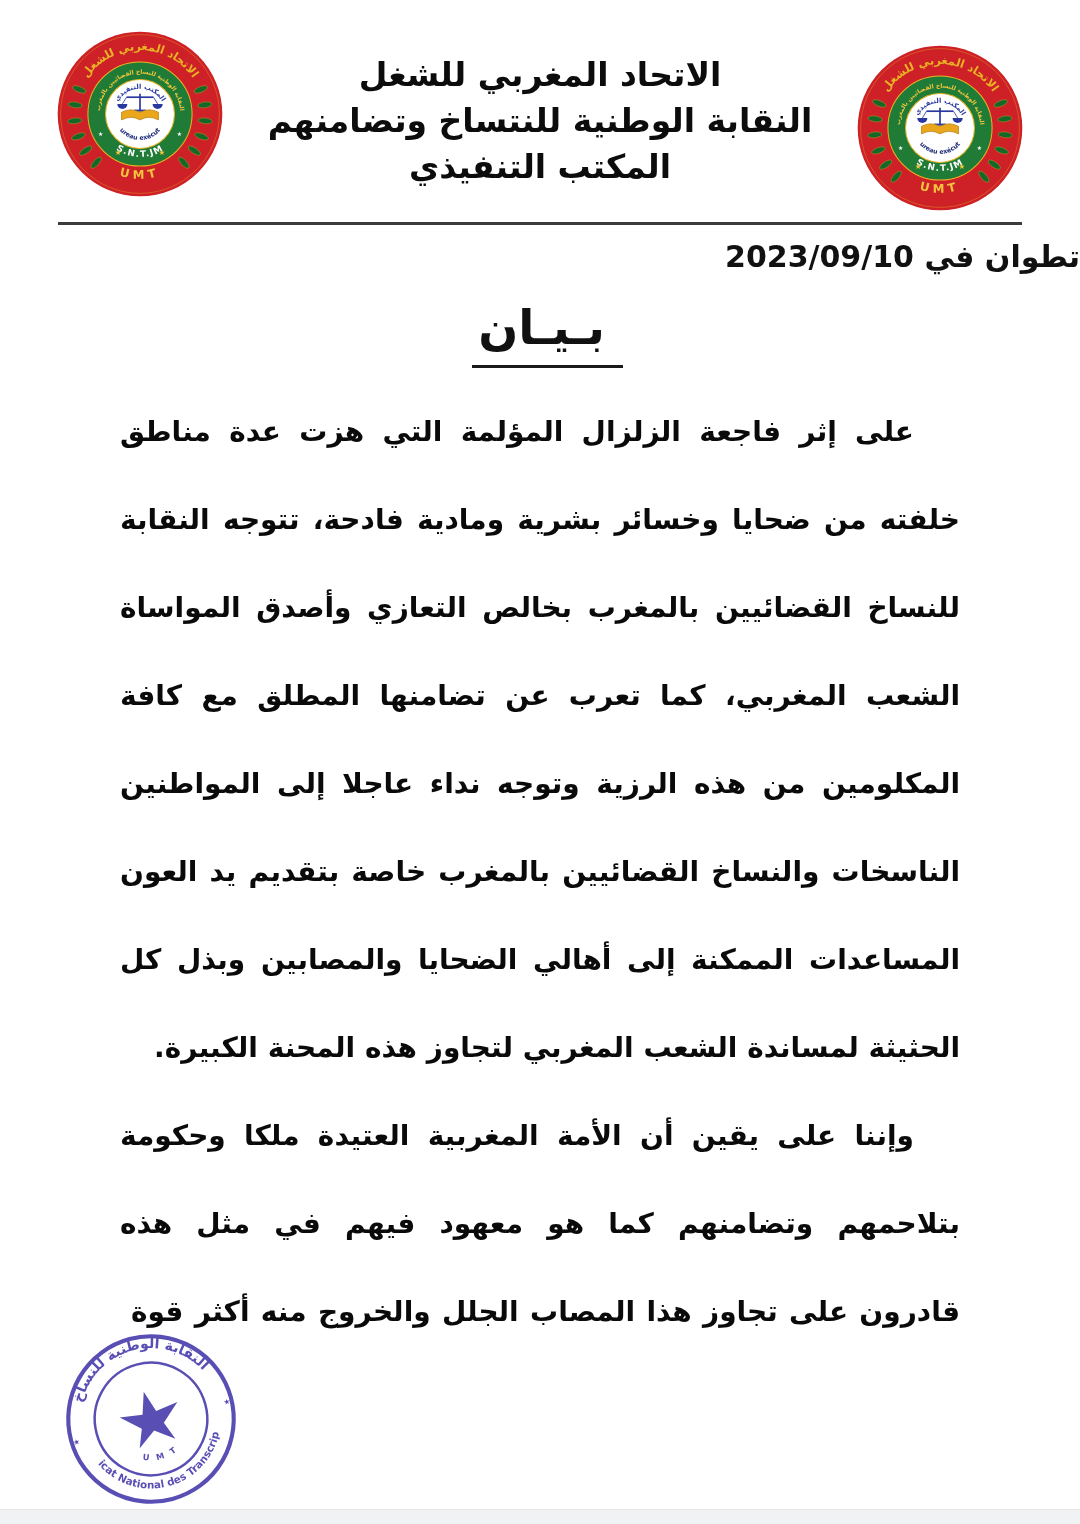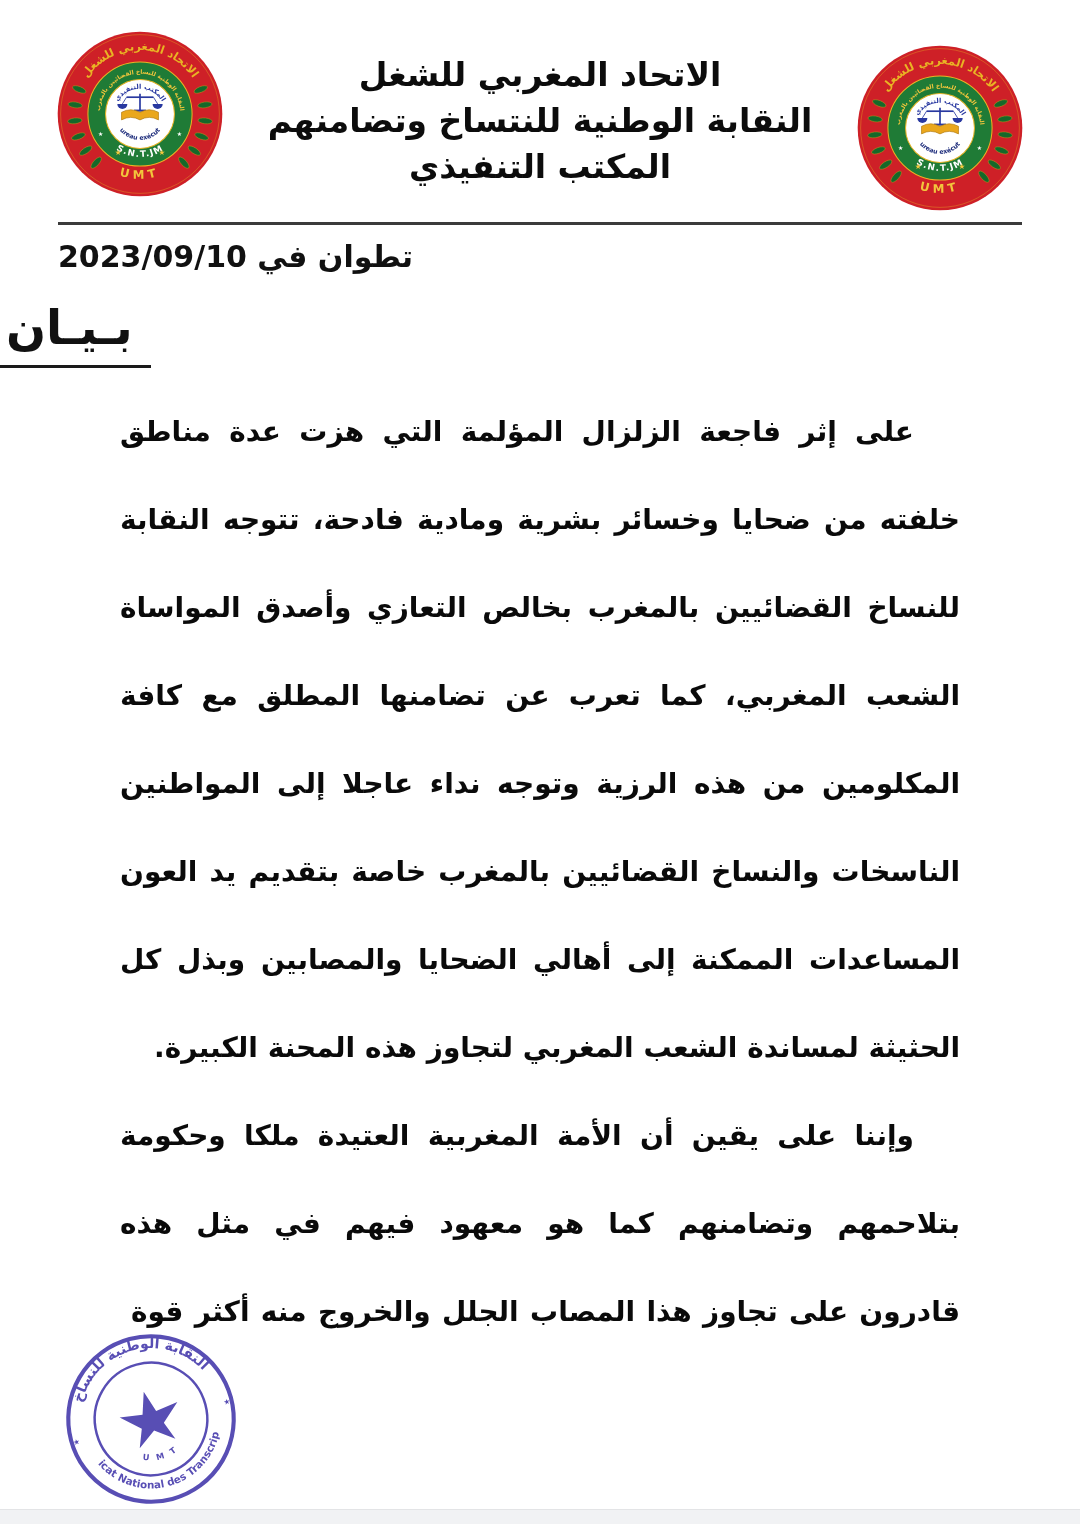--- a/index.html
+++ b/index.html
@@ -10,25 +10,25 @@
   
   .letterhead{display:flex;justify-content:space-between;align-items:flex-start;padding:18px 56px 0 56px;}
   .logo-box{width:168px;height:168px;flex:0 0 auto;}
   .logo-box.left{margin-top:12px;}
   .logo-box.right{margin-top:26px;}
   .logo-box svg{width:100%;height:100%;display:block;}
   .org-titles{flex:1 1 auto;text-align:center;direction:rtl;padding-top:34px;
     font-weight:bold;font-size:33px;line-height:46px;color:#0c0c0c;}
   
   .rule{border-top:3px solid #3b3b3b;margin:10px 58px 0 58px;}
-  .dateline{direction:rtl;text-align:left;margin:14px 0 0 58px;font-size:30px;font-weight:bold;}
+  .dateline{direction:rtl;text-align:right;margin:14px 0 0 58px;font-size:30px;font-weight:bold;}
   .dateline .place{letter-spacing:0.5px;}
   .dateline .num{direction:ltr;unicode-bidi:isolate;}
   
-  .title-wrap{margin-top:26px;}
+  .title-wrap{text-align:center;margin-top:26px;padding-left:15px;}
   .title{display:inline-block;font-size:47px;font-weight:bold;letter-spacing:2px;
     border-bottom:3px solid #1a1a1a;padding:0 18px 10px 6px;}
   
   .body-text{direction:rtl;margin:20px 120px 0 120px;}
   .para .line{
     height:88px;line-height:88px;overflow:hidden;
     font-size:28px;font-weight:bold;color:#0a0a0a;
     text-align:justify;text-align-last:justify;white-space:normal;
   }
   .para .line:first-child{padding-right:46px;}

